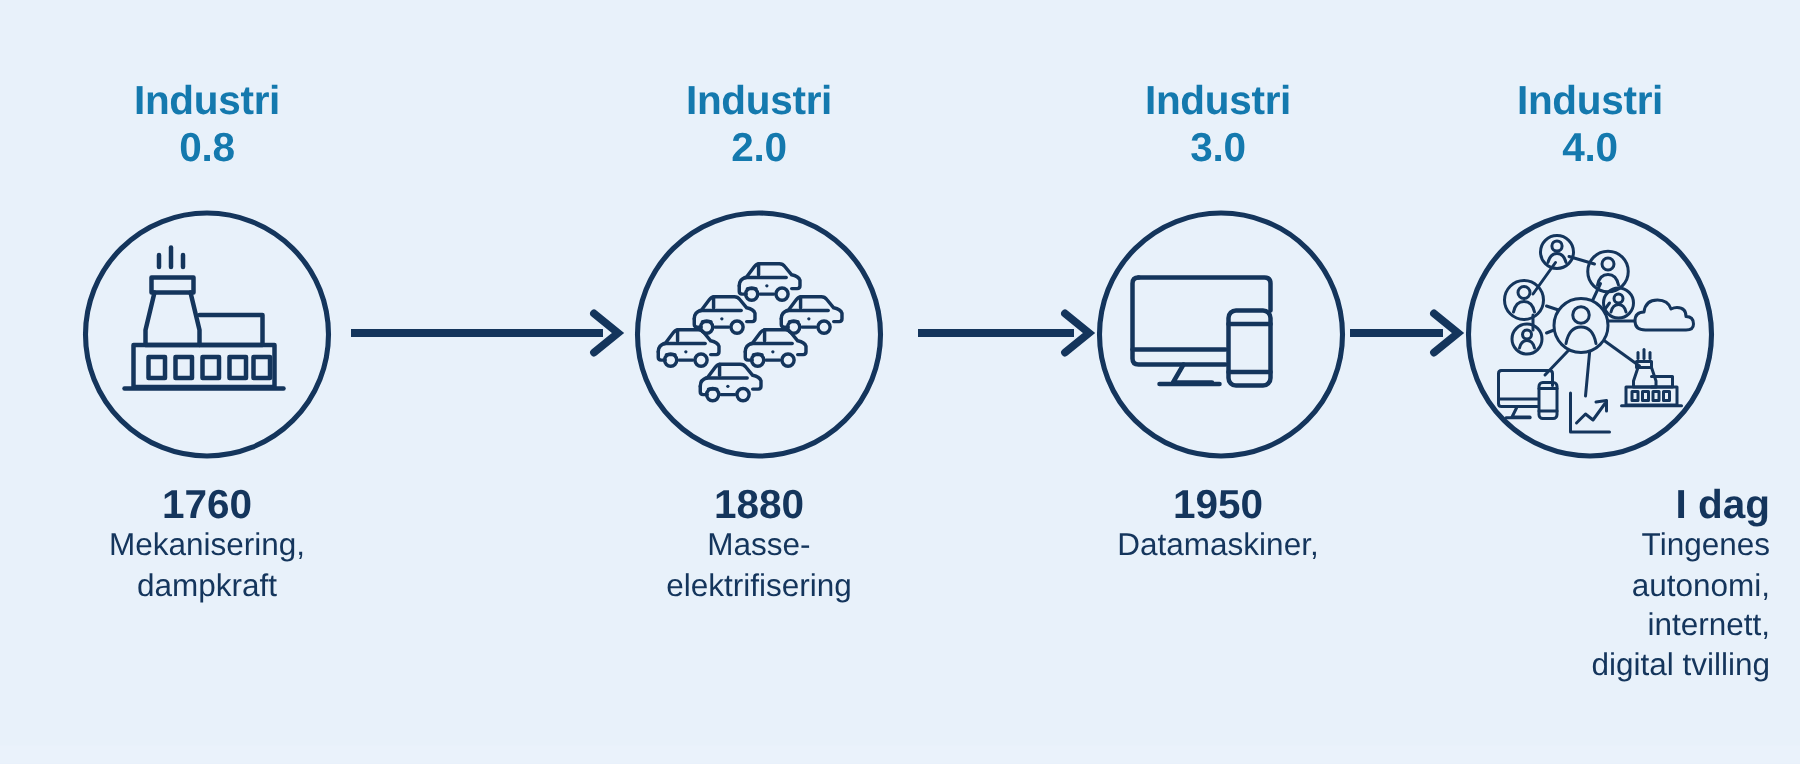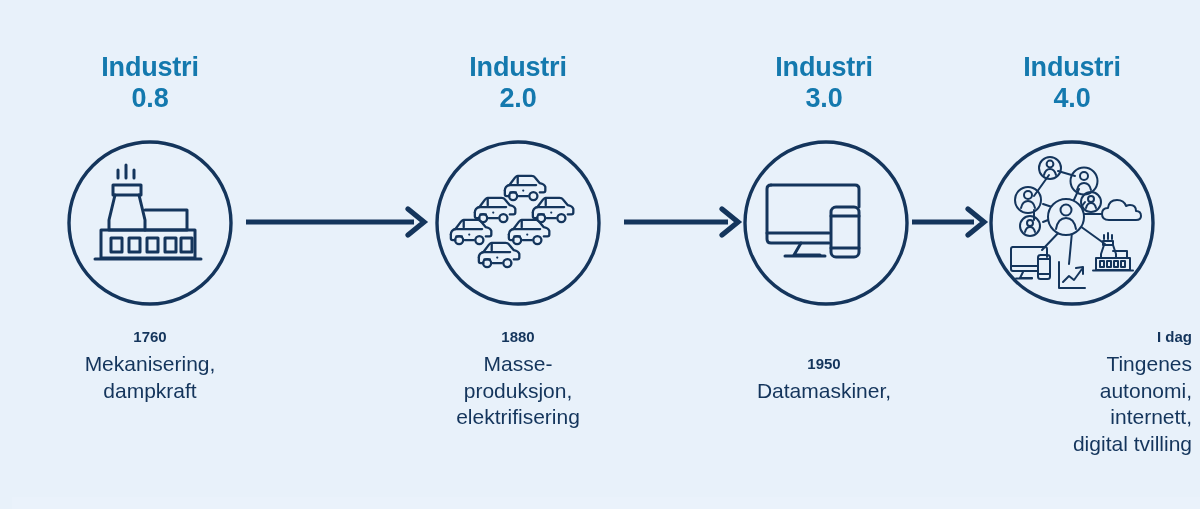--- a/index.html
+++ b/index.html
@@ -9,21 +9,21 @@
   body {
     width: 1200px;
     height: 509px;
     background: #e8f1fa;
     font-family: "Liberation Sans", "DejaVu Sans", sans-serif;
     overflow: hidden;
     position: relative;
   }
   #canvas {
     position: absolute;
-    left: 12px;
+    left: 0;
     top: 0;
     width: 984px;
     height: 509px;
   }
   .bottom-strip {
     position: absolute;
     left: 0;
     bottom: 0;
     width: 1200px;
     height: 12px;
@@ -59,21 +59,21 @@
     position: absolute;
     width: 100%;
     text-align: center;
     color: #14355c;
     font-size: 21px;
     line-height: 26.5px;
   }
   .caption .cap-year {
     display: block;
     font-weight: bold;
-    font-size: 15px;
+    font-size: 27px;
     line-height: 29px;
   }
   .caption .cap-line {
     display: block;
   }
   .arrow {
     position: absolute;
   }
   .arrow svg { display: block; }
 </style>
@@ -206,21 +206,20 @@
             <path d="M17 24 h10"></path>
             <circle cx="22" cy="18" r="1.2" fill="#14355c" stroke="none"></circle>
           </g>
         </g>
       </svg>
     </div>
 
     <div class="caption" style="top:322px;">
       <span class="cap-year">1880</span>
       <span class="cap-line">Masse-</span>
-      <span class="cap-line">produksjon,</span>
       <span class="cap-line">elektrifisering</span>
     </div>
   </div>
 
   <div class="arrow" style="left:610px; top:206px;">
     <svg width="122" height="32" viewBox="0 0 122 32">
       <line x1="2" y1="16" x2="106" y2="16" stroke="#14355c" stroke-width="5.2" stroke-linecap="butt"></line>
       <polyline points="100,3 116,16 100,29" fill="none" stroke="#14355c" stroke-width="5.2" stroke-linecap="round" stroke-linejoin="miter"></polyline>
     </svg>
   </div>
@@ -244,21 +243,21 @@
           <path d="M60 105 l-7 12 h26"></path>
           <line x1="44" y1="118" x2="84" y2="118"></line>
 
           <rect x="90" y="69" width="28" height="50" rx="5"></rect>
           <line x1="90" y1="78" x2="118" y2="78"></line>
           <line x1="90" y1="110" x2="118" y2="110"></line>
         </g>
       </svg>
     </div>
 
-    <div class="caption" style="top:322px;margin-top:27px;">
+    <div class="caption" style="top:322px;">
       <span class="cap-year">1950</span>
       <span class="cap-line">Datamaskiner,</span>
     </div>
   </div>
 
   <div class="arrow" style="left:898px; top:206px;">
     <svg width="80" height="32" viewBox="0 0 80 32">
       <line x1="2" y1="16" x2="64" y2="16" stroke="#14355c" stroke-width="5.2" stroke-linecap="butt"></line>
       <polyline points="58,3 74,16 58,29" fill="none" stroke="#14355c" stroke-width="5.2" stroke-linecap="round" stroke-linejoin="miter"></polyline>
     </svg>

